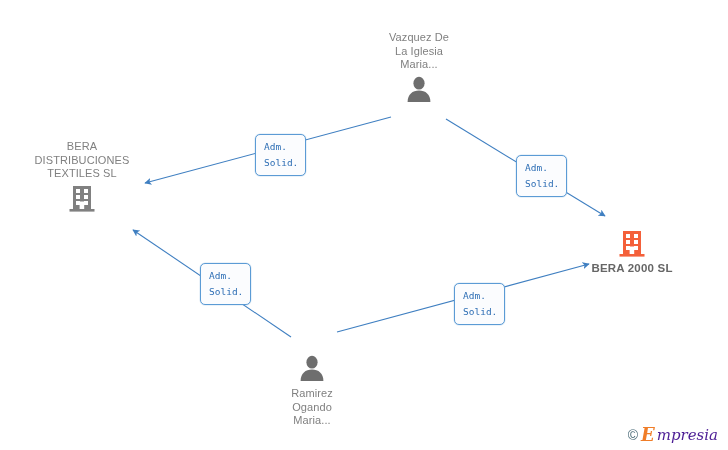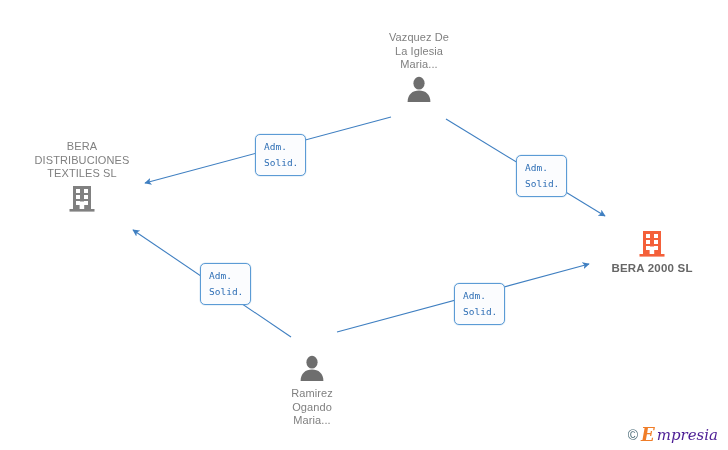--- a/index.html
+++ b/index.html
@@ -143,21 +143,21 @@
         <rect x="17" y="6" width="4" height="4" fill="#ffffff"></rect>
         <rect x="9" y="12" width="4" height="4" fill="#ffffff"></rect>
         <rect x="17" y="12" width="4" height="4" fill="#ffffff"></rect>
         <rect x="9" y="18" width="4" height="4" fill="#ffffff"></rect>
         <rect x="17" y="18" width="4" height="4" fill="#ffffff"></rect>
         <rect x="12.6" y="18.5" width="4.6" height="7.5" fill="#ffffff"></rect>
       </svg>
     </span>
   </div>
 
-  <div class="node" style="left:577px; top:228px;">
+  <div class="node" style="left:557px; top:228px;">
     <span class="icon-wrap">
       <svg viewBox="0 0 30 30" width="30" height="30">
         <rect x="6" y="3" width="18" height="23" fill="#f4603a"></rect>
         <rect x="2.5" y="26" width="25" height="2.6" fill="#f4603a"></rect>
         <rect x="9" y="6" width="4" height="4" fill="#ffffff"></rect>
         <rect x="17" y="6" width="4" height="4" fill="#ffffff"></rect>
         <rect x="9" y="12" width="4" height="4" fill="#ffffff"></rect>
         <rect x="17" y="12" width="4" height="4" fill="#ffffff"></rect>
         <rect x="9" y="18" width="4" height="4" fill="#ffffff"></rect>
         <rect x="17" y="18" width="4" height="4" fill="#ffffff"></rect>

